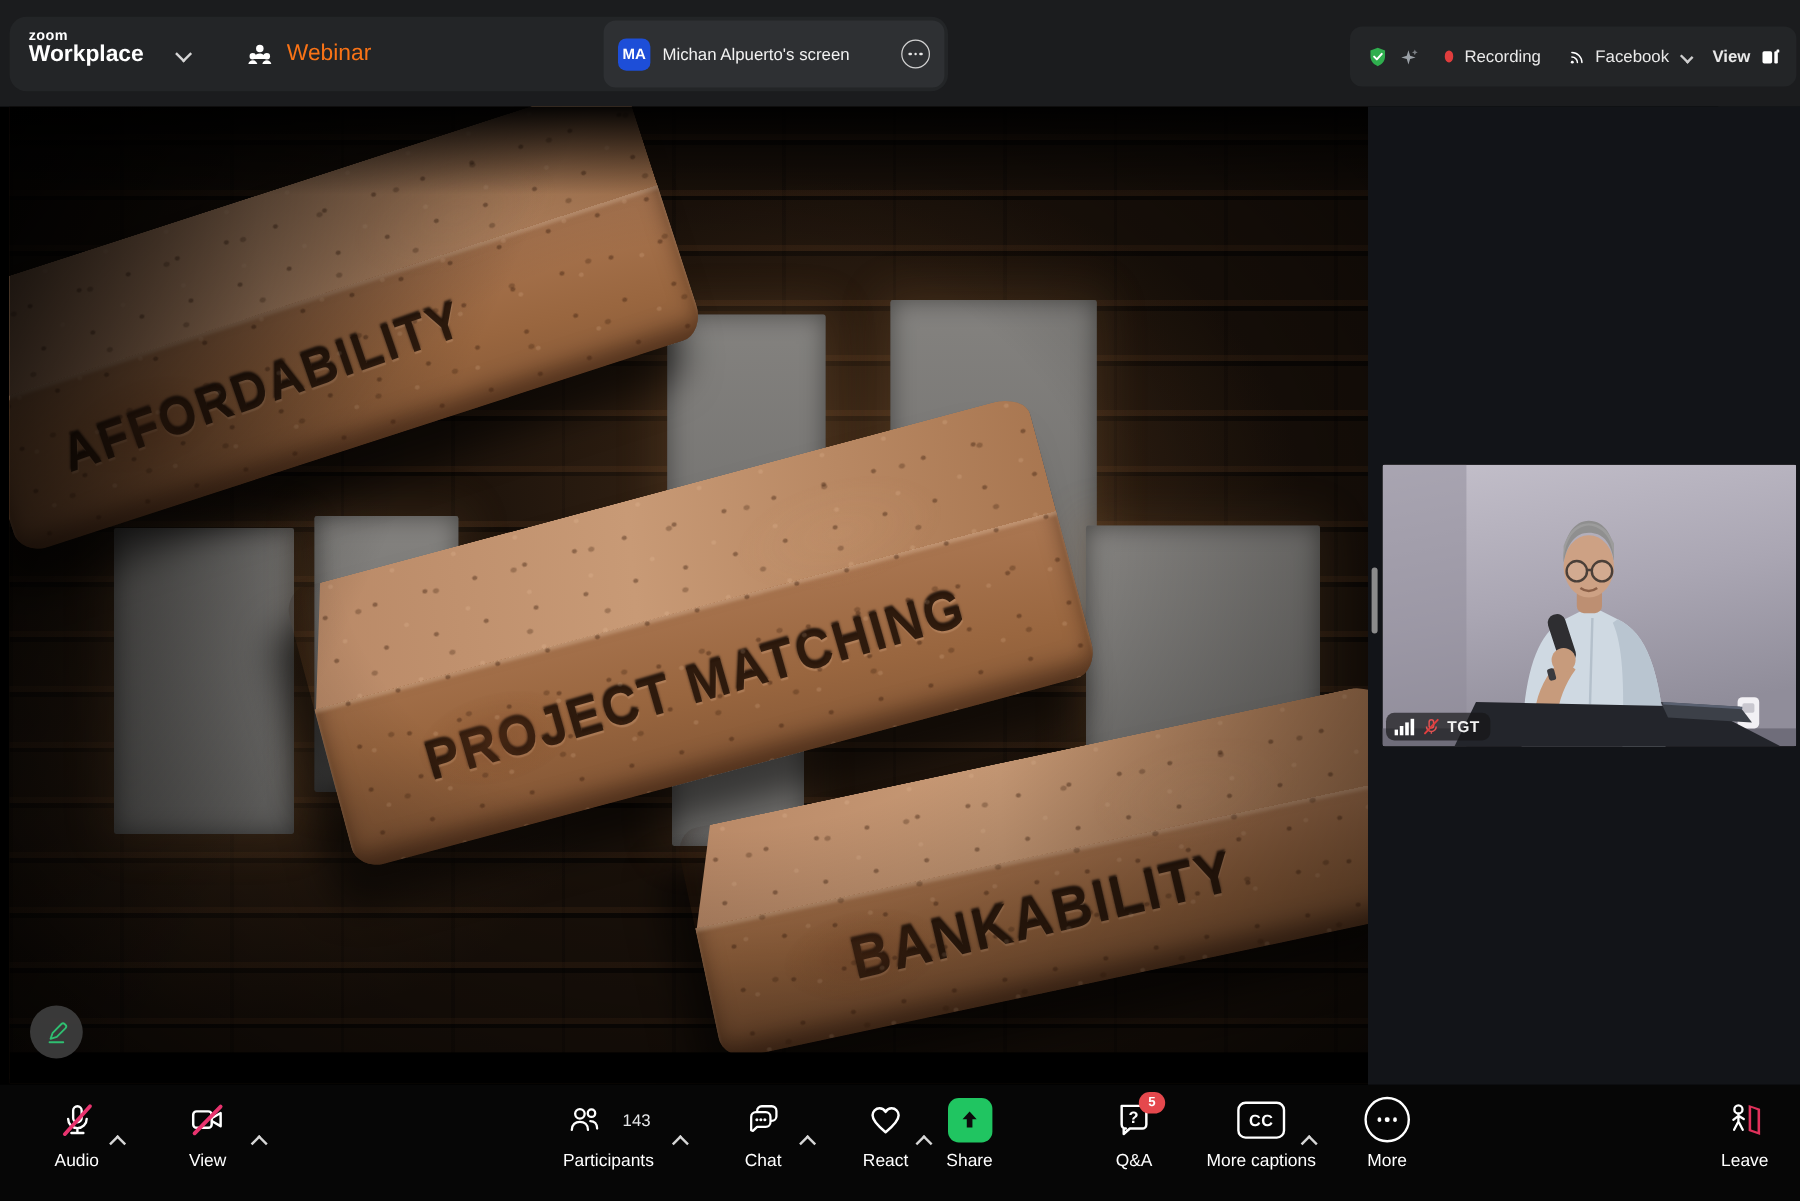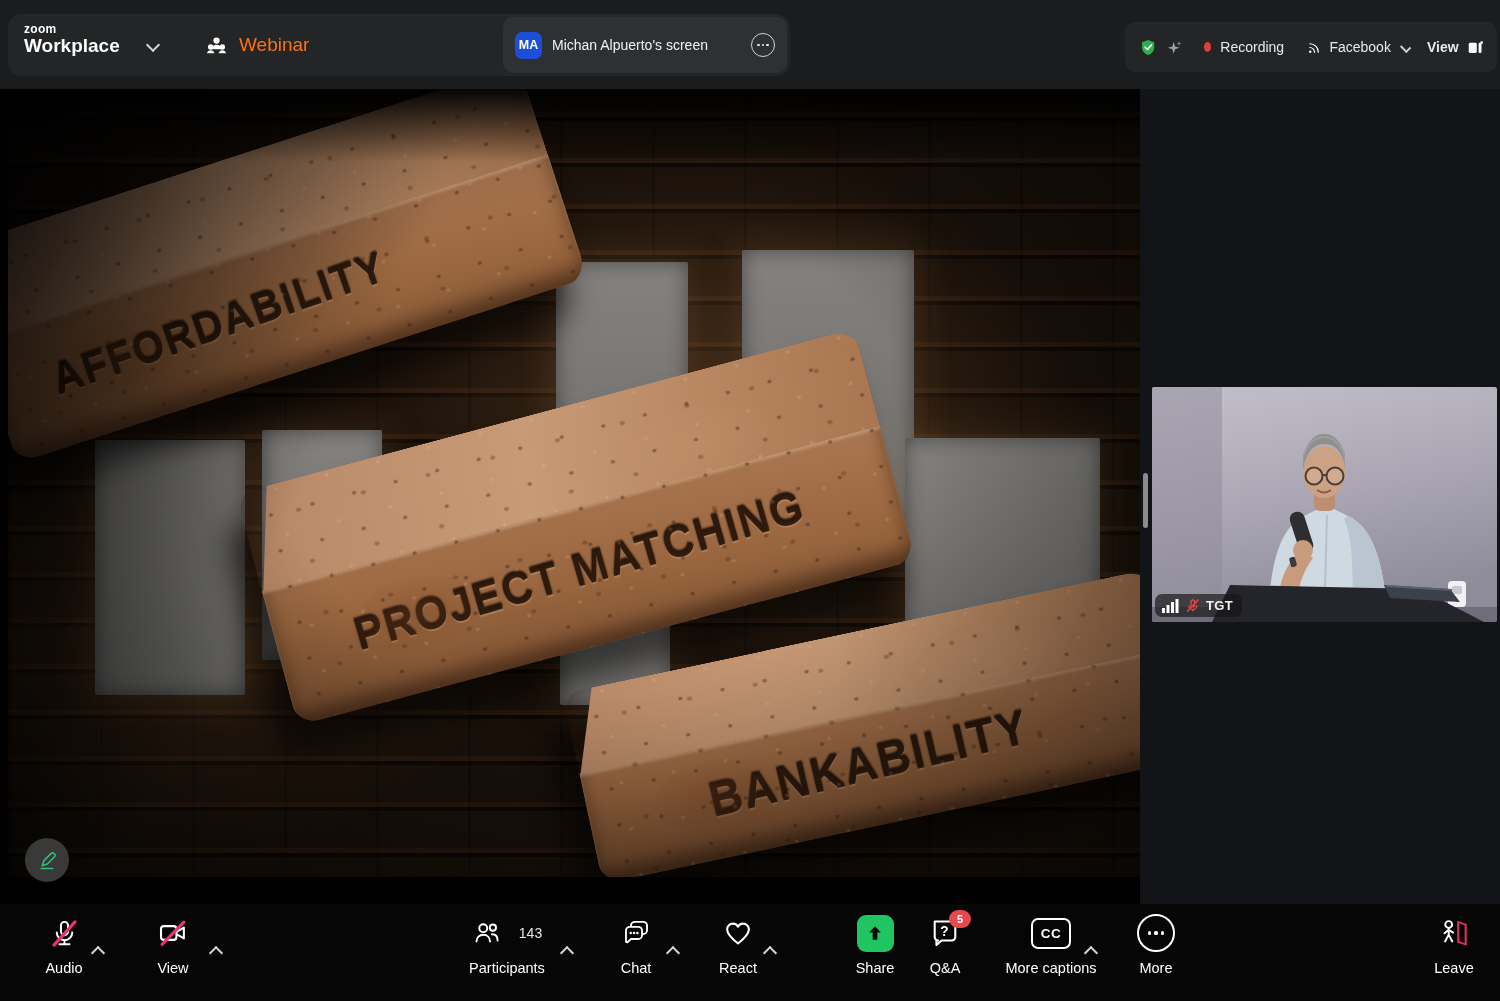--- a/index.html
+++ b/index.html
@@ -333,21 +333,21 @@
     <div class="tbtn" style="left:698px;width:80px;">
       <div class="iconbox">
         <svg width="32" height="32" viewBox="0 0 28 28">
           <path d="M14 23.2 C8 18.4 4.5 14.8 4.5 10.9 C4.5 8 6.8 5.8 9.6 5.8 C11.5 5.8 13 6.8 14 8.4 C15 6.8 16.5 5.8 18.4 5.8 C21.2 5.8 23.5 8 23.5 10.9 C23.5 14.8 20 18.4 14 23.2 Z" fill="none" stroke="#fff" stroke-width="1.8" stroke-linejoin="round"></path>
         </svg>
       </div>
       <span class="lbl">React</span>
     </div>
     <span class="chev up tb-chev" style="left:765px;"></span>
 
-    <div class="tbtn" style="left:835px;width:80px;">
+    <div class="tbtn" style="left:768px;width:80px;">
       <div class="iconbox">
         <div class="share-box">
           <svg width="22" height="22" viewBox="0 0 28 28">
             <polygon points="14,5.5 21.5,13.5 17,13.5 17,22.5 11,22.5 11,13.5 6.5,13.5" fill="#0c0c0c"></polygon>
           </svg>
         </div>
       </div>
       <span class="lbl">Share</span>
     </div>
 

